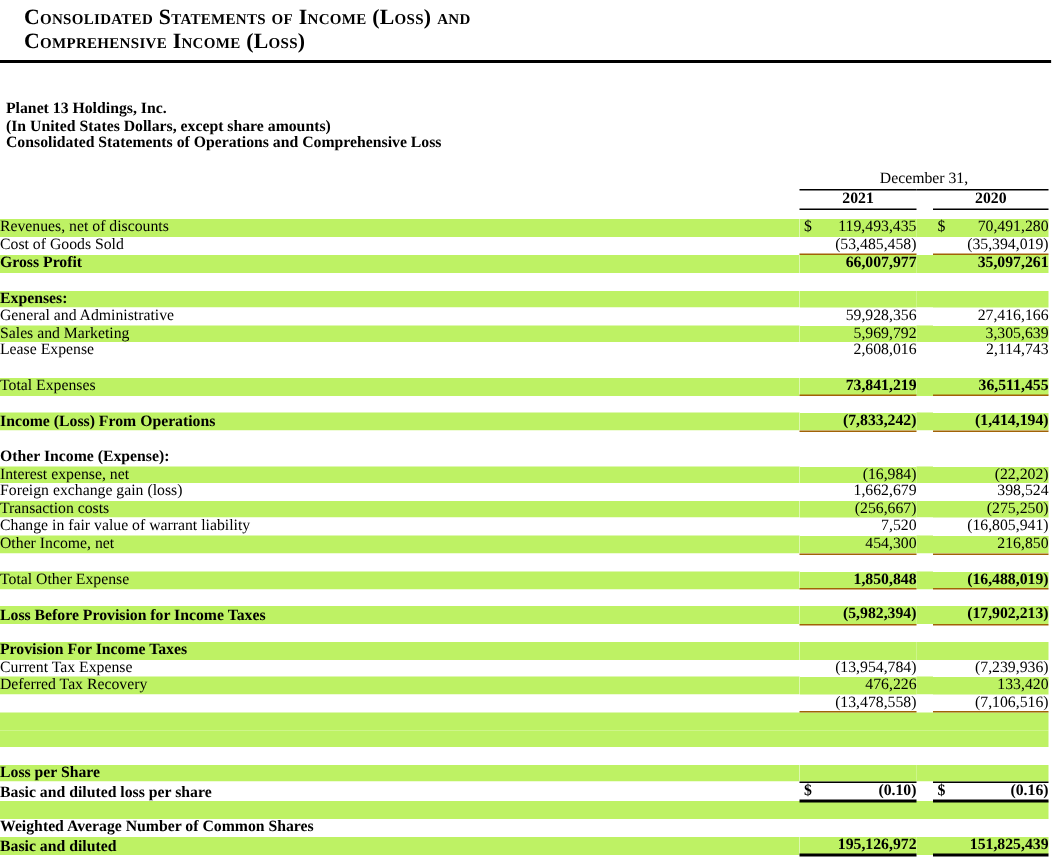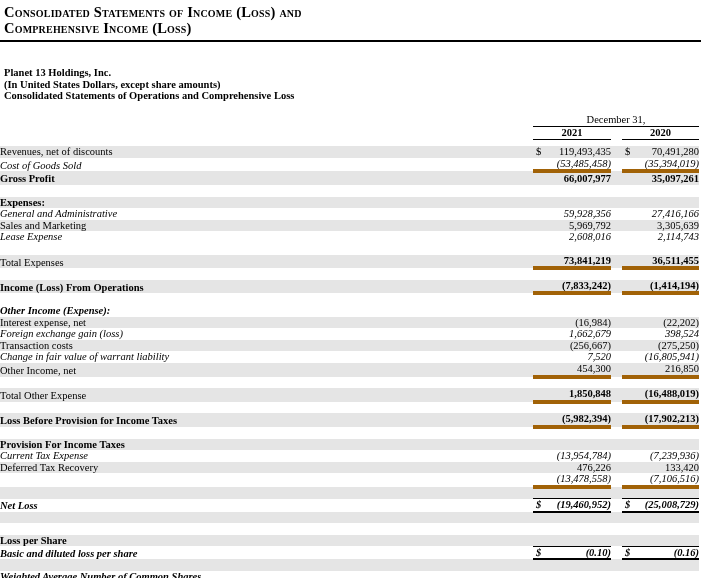--- a/index.html
+++ b/index.html
@@ -11,21 +11,21 @@
     overflow: hidden;
     background: #ffffff;
     color: #000000;
     font-family: "Liberation Serif", serif;
   }
   .doc-title {
     font-weight: bold;
     font-variant: small-caps;
     font-size: 14.5px;
     line-height: 15.5px;
-    padding: 5px 4px 0 4px;
+    padding: 5px 4px 0 16px;
     letter-spacing: 0.2px;
   }
   .title-rule {
     height: 2px;
     background: #000;
     margin-top: 4px;
     width: 701px;
   }
   .company-block {
     font-weight: bold;
@@ -47,34 +47,34 @@
     vertical-align: bottom;
     white-space: nowrap;
     overflow: visible;
     font-size: 10.5px;
   }
   col.c-label { width: 533px; }
   col.c-v1 { width: 78px; }
   col.c-sp { width: 11px; }
   col.c-v2 { width: 77px; }
 
-  .bg-b { background: #e5e5e5; }
-  .bg-w { background: #ffffff; font-style: italic; }
+  .bg-b { background: #bef264; }
+  .bg-w { background: #ffffff; }
 
   td.label { text-align: left; }
   .ind0 { padding-left: 4px; }
   .ind1 { padding-left: 14px; }
   .ind2 { padding-left: 26px; }
 
   td.val { text-align: right; position: relative; padding-right: 3px; }
   td.val .dollar { position: absolute; left: 3px; bottom: 0; }
   td.sp { }
 
   .b { font-weight: bold; }
-  .us { border-bottom: 4px solid #a16207; }   
+  .us { border-bottom: 1px solid #a16207; }   
   .ub { border-bottom: 2.5px solid #000; } 
   .ut { border-top: 1px solid #000; }      
 
   thead td.hdate {
     text-align: center;
     font-weight: normal;
     border-bottom: 1px solid #000;
     height: 12px; line-height: 12px;
   }
   thead td.hyear {
@@ -270,26 +270,20 @@
         </tr>
         <tr class="bg-w">
           <td class="label ind0"></td>
           <td class="val us"><span>(13,478,558)</span></td>
           <td class="sp"></td>
           <td class="val us"><span>(7,106,516)</span></td>
         </tr>
         <tr class="bg-b">
           <td colspan="4" class="blank"></td>
         </tr>
-        <tr class="bg-w">
-          <td class="label ind0 b">Net Loss</td>
-          <td class="val b ut ub"><span class="dollar">$</span><span>(19,460,952)</span></td>
-          <td class="sp"></td>
-          <td class="val b ut ub"><span class="dollar">$</span><span>(25,008,729)</span></td>
-        </tr>
         <tr class="bg-b">
           <td colspan="4" class="blank"></td>
         </tr>
         <tr class="bg-w">
           <td colspan="4" class="blank"></td>
         </tr>
         <tr class="bg-b">
           <td class="label ind0 b">Loss per Share</td>
           <td class="val"></td>
           <td class="sp"></td>

